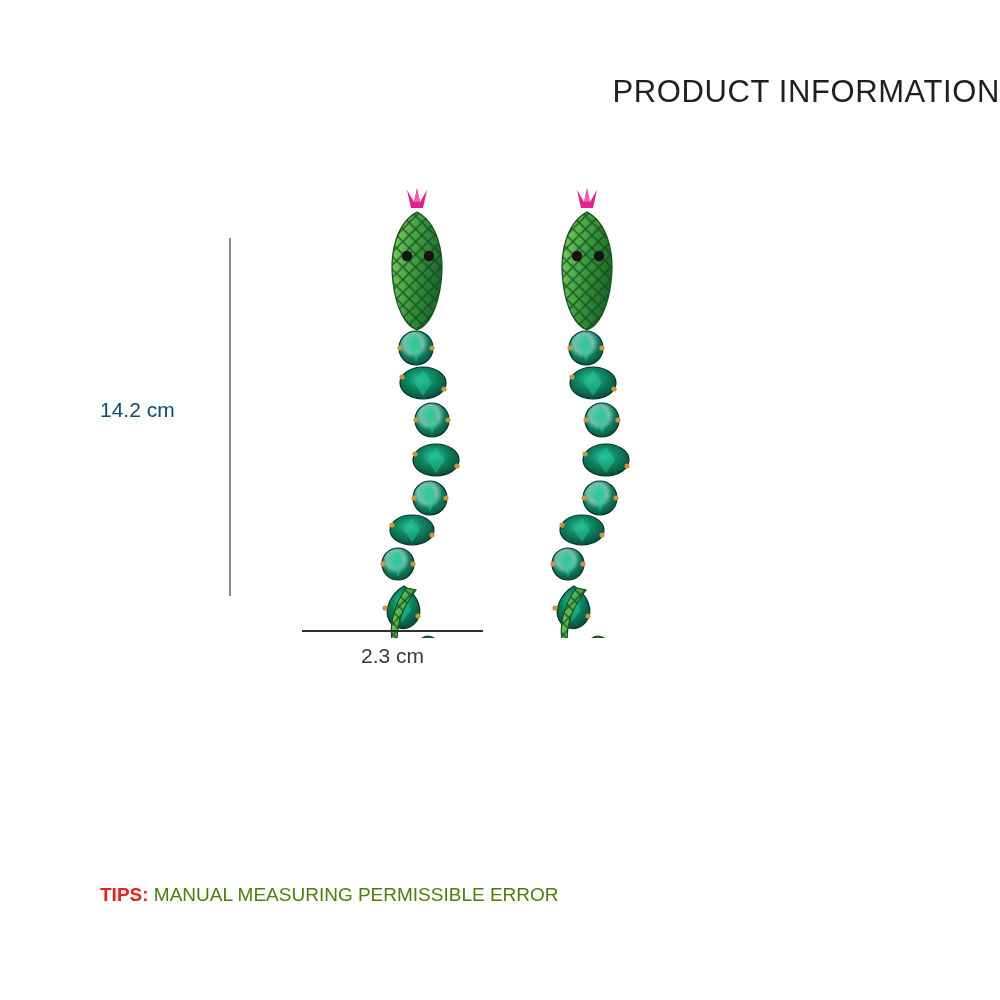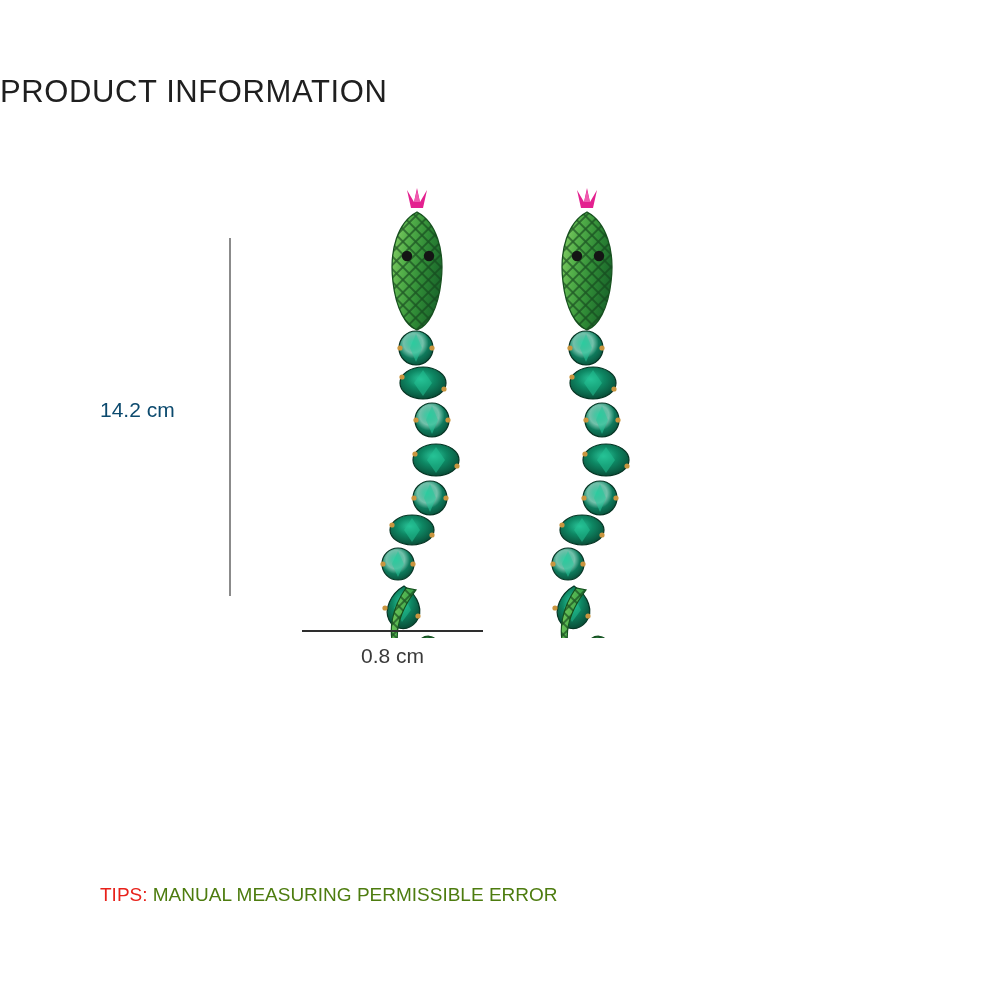--- a/index.html
+++ b/index.html
@@ -14,21 +14,21 @@
     overflow: hidden;
     font-family: "Liberation Sans", sans-serif;
     color: #2b2b2b;
   }
 
   #page-title {
     position: absolute;
     left: 0;
     top: 74px;
     width: 1000px;
-    text-align: left;
+    text-align: right;
     font-size: 31px;
     font-weight: 300;
     letter-spacing: 0.6px;
     color: #1f1f1f;
     white-space: nowrap;
   }
 
   
   .v-rule {
     position: absolute;
@@ -72,21 +72,21 @@
   
   #tips-line {
     position: absolute;
     left: 100px;
     top: 884px;
     font-size: 19px;
     white-space: nowrap;
   }
   #tips-label {
     color: #e8211a;
-    font-weight: 400;
+    font-weight: 700;
   }
   #tips-text {
     color: #4d7c0f;
     font-weight: 400;
   }
 
   
   .earring {
     position: absolute;
     top: 178px;
@@ -309,17 +309,17 @@
         <rect x="30" y="365" width="72" height="100" fill="url(#scalePatTail)"></rect>
       </g>
     </g>
   </svg>
 </div>
 
 <div class="v-rule"></div>
 <div class="v-label">14.2 cm</div>
 
 <div class="h-rule"></div>
-<div class="h-label">0.8 cm</div>
+<div class="h-label">2.3 cm</div>
 
 <div id="tips-line">
   <span id="tips-label">TIPS:</span><span>&nbsp;</span><span id="tips-text">MANUAL MEASURING PERMISSIBLE ERROR</span>
 </div>
 
 </body></html>

